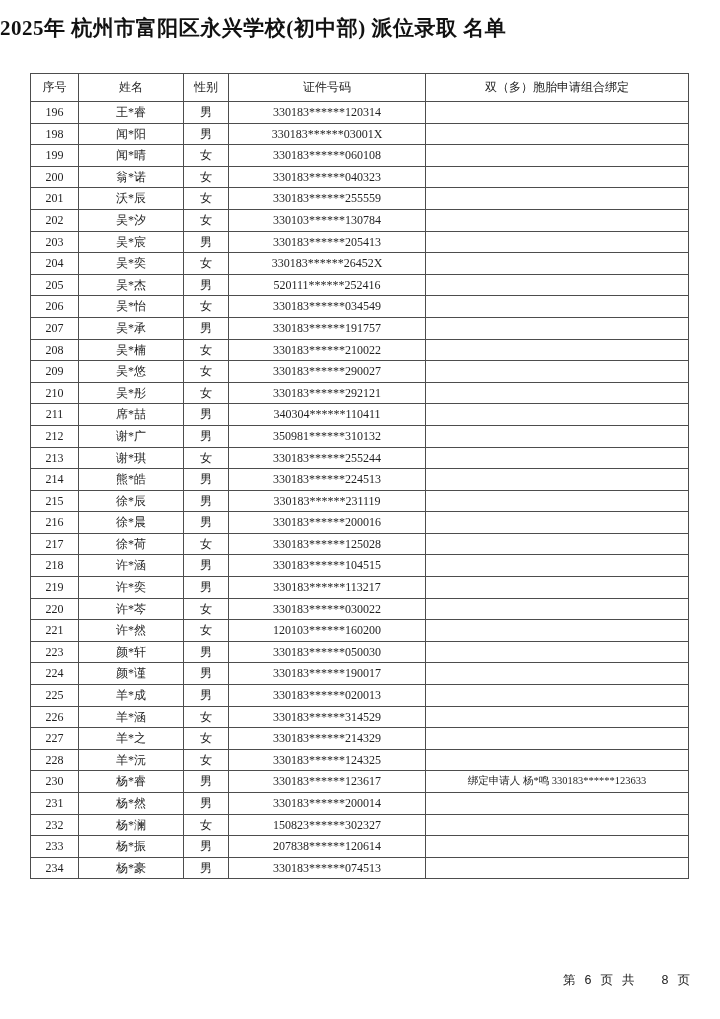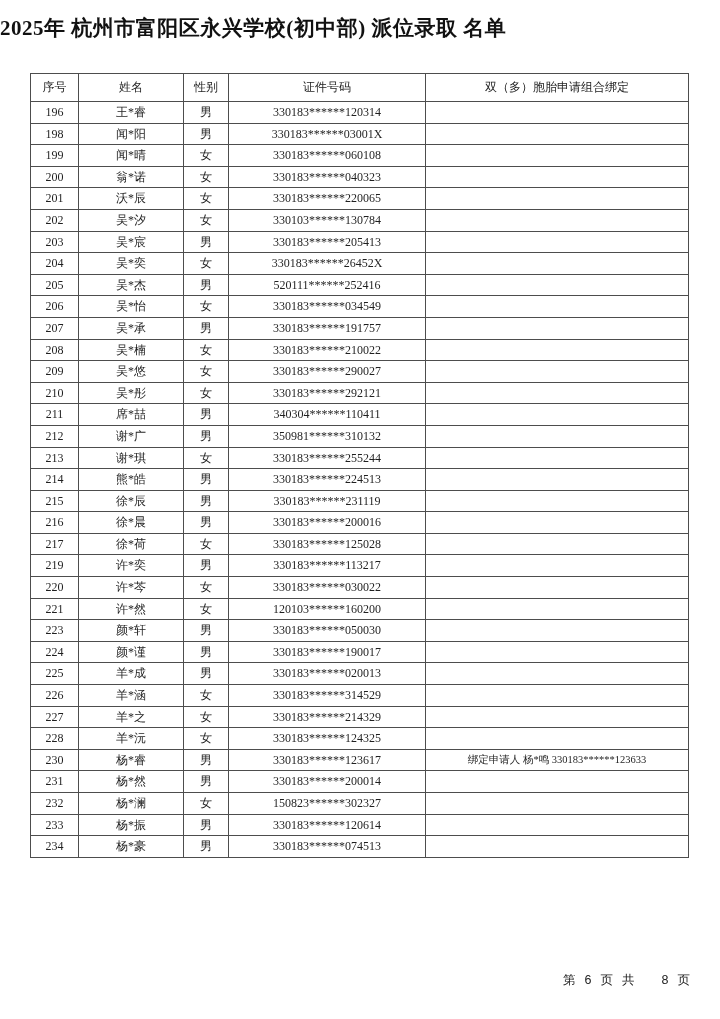--- a/index.html
+++ b/index.html
@@ -116,21 +116,21 @@
     <td>翁*诺</td>
     <td>女</td>
     <td>330183******040323</td>
     <td class="binding"></td>
   </tr>
 
   <tr>
     <td>201</td>
     <td>沃*辰</td>
     <td>女</td>
-    <td>330183******220065</td>
+    <td>330183******255559</td>
     <td class="binding"></td>
   </tr>
 
   <tr>
     <td>202</td>
     <td>吴*汐</td>
     <td>女</td>
     <td>330103******130784</td>
     <td class="binding"></td>
   </tr>
@@ -248,20 +248,27 @@
   </tr>
 
   <tr>
     <td>217</td>
     <td>徐*荷</td>
     <td>女</td>
     <td>330183******125028</td>
     <td class="binding"></td>
   </tr>
 
+  <tr>
+    <td>218</td>
+    <td>许*涵</td>
+    <td>男</td>
+    <td>330183******104515</td>
+    <td class="binding"></td>
+  </tr>
 
   <tr>
     <td>219</td>
     <td>许*奕</td>
     <td>男</td>
     <td>330183******113217</td>
     <td class="binding"></td>
   </tr>
 
   <tr>
@@ -351,21 +358,21 @@
     <td>杨*澜</td>
     <td>女</td>
     <td>150823******302327</td>
     <td class="binding"></td>
   </tr>
 
   <tr>
     <td>233</td>
     <td>杨*振</td>
     <td>男</td>
-    <td>330183******120614</td>
+    <td>207838******120614</td>
     <td class="binding"></td>
   </tr>
 
   <tr>
     <td>234</td>
     <td>杨*豪</td>
     <td>男</td>
     <td>330183******074513</td>
     <td class="binding"></td>
   </tr>

